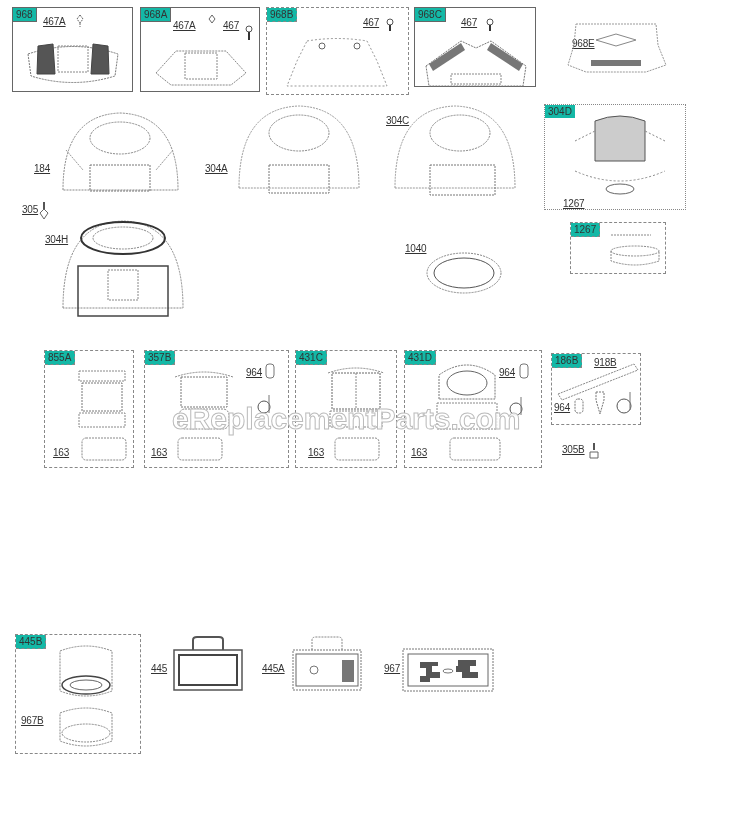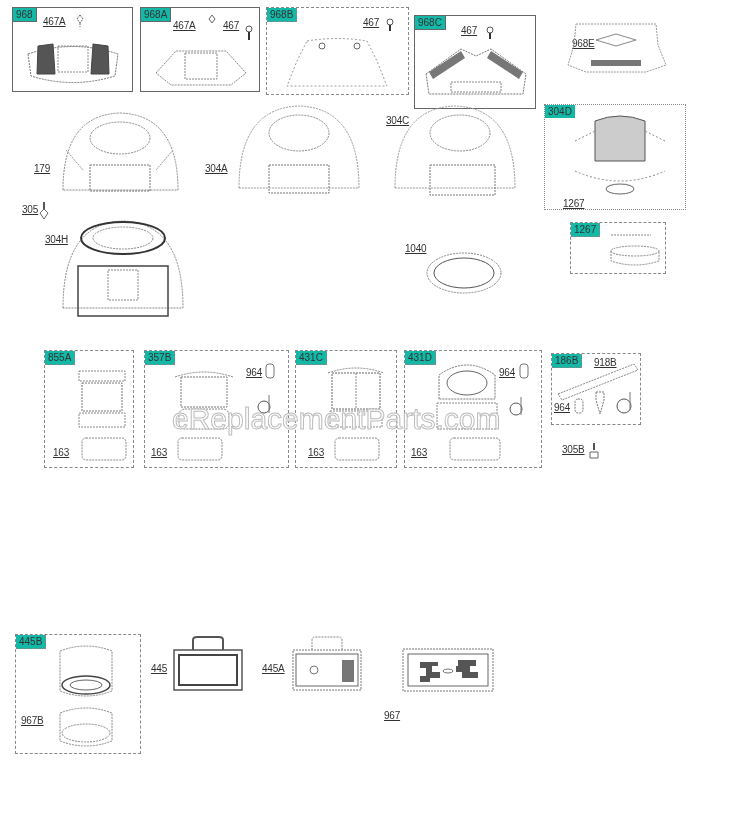--- a/index.html
+++ b/index.html
@@ -5,21 +5,21 @@
   html, body { margin:0; padding:0; background:#ffffff; }
   body { width:750px; height:838px; position:relative; overflow:hidden;
          font-family:"Liberation Sans", sans-serif; color:#333; }
   .lbl { position:absolute; font-size:10px; color:#333; letter-spacing:-0.2px; white-space:nowrap;text-decoration:underline; }
   .box { position:absolute; border:1px dashed #888; box-sizing:border-box; }
   .box.solid { border:1px solid #666; }
   .tag { position:absolute; left:0; top:0; font-size:10px; padding:1px 3px;
          border-right:1px dashed #888; border-bottom:1px dashed #888; background:#14b8a6; }
   .box.solid .tag { border-right:1px solid #666; border-bottom:1px solid #666; }
   svg { position:absolute; overflow:visible; }
-  .wm { position:absolute; left:172px; top:402px; font-size:30px; font-weight:normal;
+  .wm { position:absolute; left:172px; top:402px; font-size:30px; font-weight:bold;
         color:rgba(255,255,255,0.85); -webkit-text-stroke:1px #bbb;
         letter-spacing:0px; white-space:nowrap; pointer-events:none; }
 </style>
 </head>
 <body>
 
 <div class="box solid" style="left:12px;top:7px;width:121px;height:85px;">
   <span class="tag">968</span>
   <span class="lbl" style="left:30px;top:8px;">467A</span>
   <svg style="left:62px;top:6px;" width="10" height="14">
@@ -57,21 +57,21 @@
       <circle cx="5" cy="4" r="3" stroke="#555" fill="none"></circle>
       <line x1="5" y1="7" x2="5" y2="13" stroke="#333" stroke-width="2"></line>
     </svg>
   <svg style="left:15px;top:28px;" width="110" height="55">
     <path d="M25 5 Q55 0 85 5 L95 25 L105 50 L5 50 L15 25 Z" fill="none" stroke="#999" stroke-dasharray="2,2"></path>
     <circle cx="40" cy="10" r="3" stroke="#666" fill="none"></circle>
     <circle cx="75" cy="10" r="3" stroke="#666" fill="none"></circle>
   </svg>
 </div>
 
-<div class="box solid" style="left:414px;top:15px;width:122px;height:94px;">
+<div class="box solid" style="left:414px;top:7px;width:122px;height:80px;">
   <span class="tag">968C</span>
   <span class="lbl" style="left:46px;top:9px;">467</span>
   <svg style="left:70px;top:10px;" width="10" height="16">
       <circle cx="5" cy="4" r="3" stroke="#555" fill="none"></circle>
       <line x1="5" y1="7" x2="5" y2="13" stroke="#333" stroke-width="2"></line>
     </svg>
   <svg style="left:6px;top:28px;" width="110" height="55">
     <path d="M5 30 L40 5 L55 12 L70 5 L105 30 L102 50 L8 50 Z" fill="none" stroke="#777" stroke-dasharray="2,1"></path>
     <path d="M8 28 L40 7 L44 14 L12 35 Z" fill="#777"></path>
     <path d="M102 28 L70 7 L66 14 L98 35 Z" fill="#777"></path>
@@ -79,21 +79,21 @@
   </svg>
 </div>
 
 <span class="lbl" style="left:534px;top:38px;margin-left:38px;">968E</span>
 <svg style="left:566px;top:20px;" width="100" height="56">
   <path d="M10 4 L90 4 L92 25 L100 45 L80 52 L20 52 L2 45 L8 25 Z" fill="none" stroke="#999" stroke-dasharray="2,1"></path>
   <path d="M30 20 L50 14 L70 20 L50 26 Z" fill="none" stroke="#888"></path>
   <rect x="25" y="40" width="50" height="6" fill="#777"></rect>
 </svg>
 
-<span class="lbl" style="left:34px;top:163px;">179</span>
+<span class="lbl" style="left:34px;top:163px;">184</span>
 <svg style="left:58px;top:110px;" width="125" height="92">
   <path d="M5 80 Q5 5 62 3 Q120 5 120 80 Z" fill="none" stroke="#888" stroke-dasharray="2,1"></path>
   <ellipse cx="62" cy="28" rx="30" ry="16" fill="none" stroke="#888" stroke-dasharray="2,1"></ellipse>
   <rect x="32" y="55" width="60" height="26" fill="none" stroke="#777" stroke-dasharray="2,1"></rect>
   <path d="M8 40 L25 60 M115 40 L98 60" stroke="#999" stroke-dasharray="2,1"></path>
 </svg>
 
 <span class="lbl" style="left:205px;top:163px;">304A</span>
 <svg style="left:234px;top:103px;" width="130" height="110">
   <path d="M5 85 Q5 5 65 3 Q125 5 125 85 Z" fill="none" stroke="#999" stroke-dasharray="2,1"></path>
@@ -266,20 +266,20 @@
 
 <span class="lbl" style="left:262px;top:663px;">445A</span>
 <svg style="left:292px;top:636px;" width="70" height="58">
   <path d="M20 14 L20 4 Q20 1 24 1 L46 1 Q50 1 50 4 L50 14" fill="none" stroke="#888" stroke-dasharray="2,1"></path>
   <rect x="1" y="14" width="68" height="40" fill="none" stroke="#777" stroke-dasharray="2,1"></rect>
   <rect x="4" y="18" width="62" height="32" fill="none" stroke="#666"></rect>
   <circle cx="22" cy="34" r="4" fill="none" stroke="#777"></circle>
   <rect x="50" y="24" width="12" height="22" fill="#777"></rect>
 </svg>
 
-<span class="lbl" style="left:384px;top:663px;margin-top:47px;">967</span>
+<span class="lbl" style="left:384px;top:663px;">967</span>
 <svg style="left:402px;top:648px;" width="92" height="44">
   <rect x="1" y="1" width="90" height="42" fill="none" stroke="#777" stroke-dasharray="2,1"></rect>
   <rect x="6" y="6" width="80" height="32" fill="none" stroke="#666"></rect>
   <path d="M18 14 L36 14 L36 18 L30 18 L30 24 L38 24 L38 30 L28 30 L28 34 L18 34 L18 28 L24 28 L24 20 L18 20 Z" fill="#555"></path>
   <path d="M56 12 L74 12 L74 18 L68 18 L68 24 L76 24 L76 30 L60 30 L60 24 L54 24 L54 18 L56 18 Z" fill="#555"></path>
   <ellipse cx="46" cy="23" rx="5" ry="2" fill="none" stroke="#777"></ellipse>
 </svg>
 
 </body></html>

